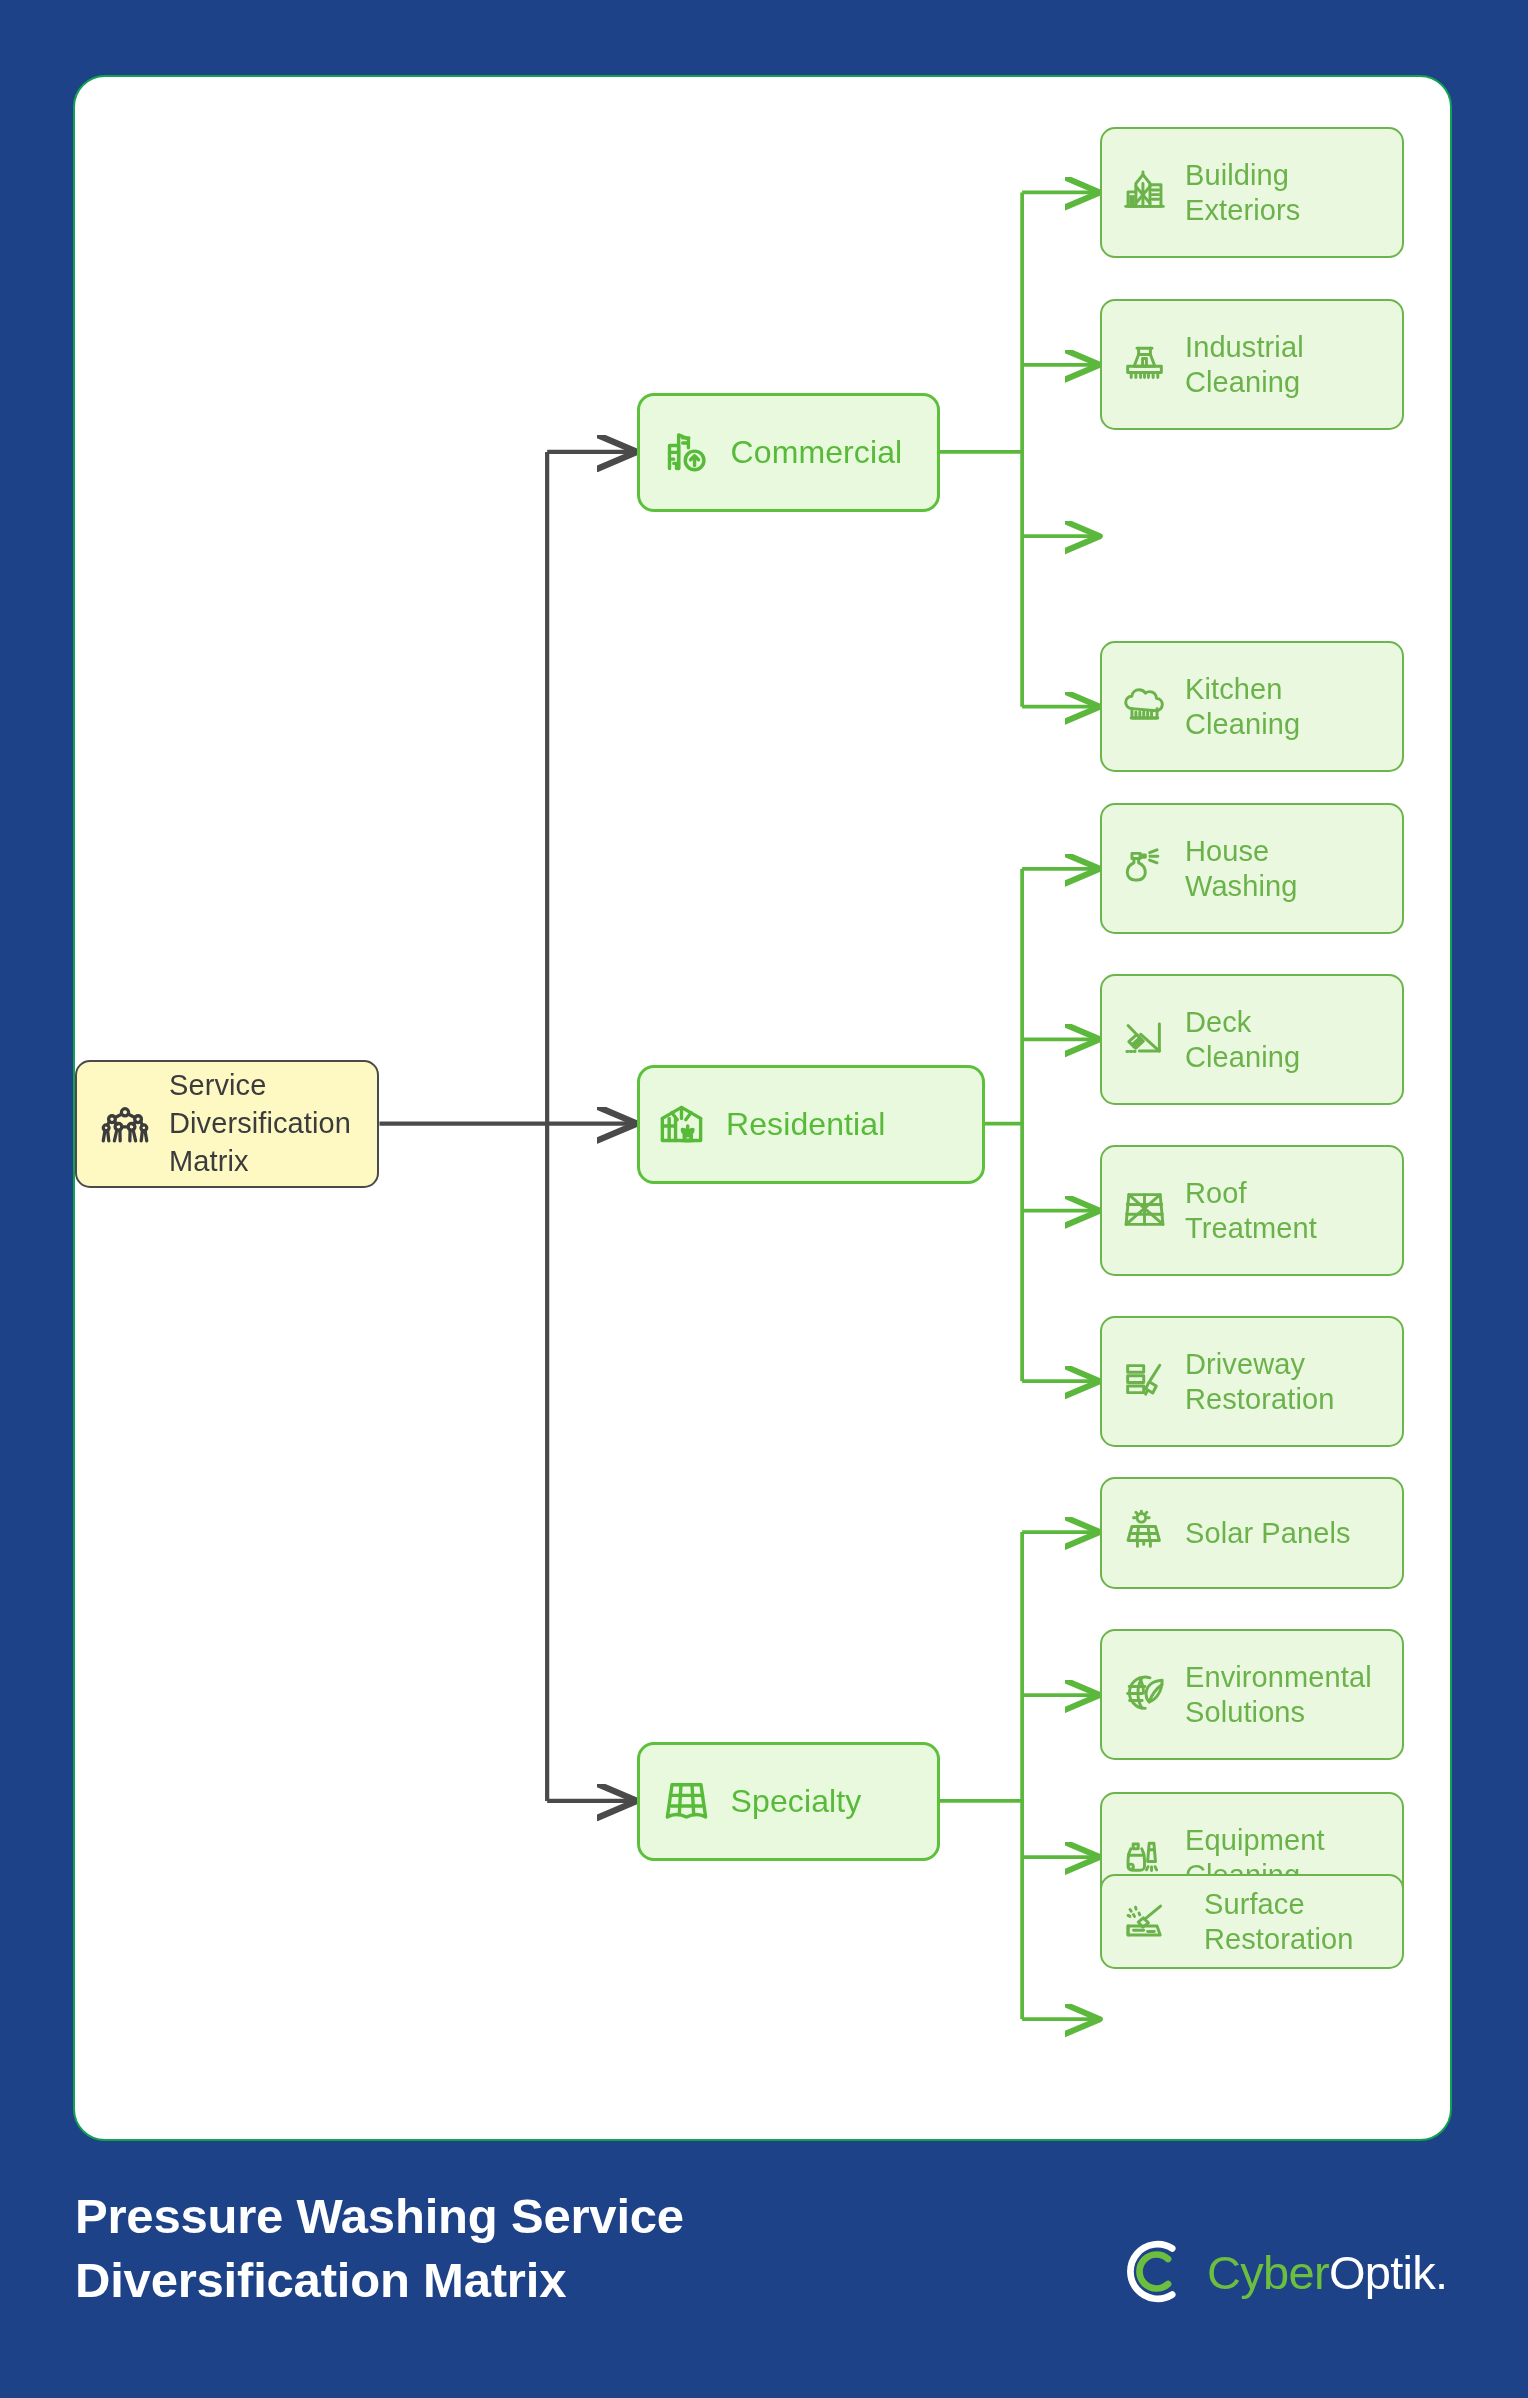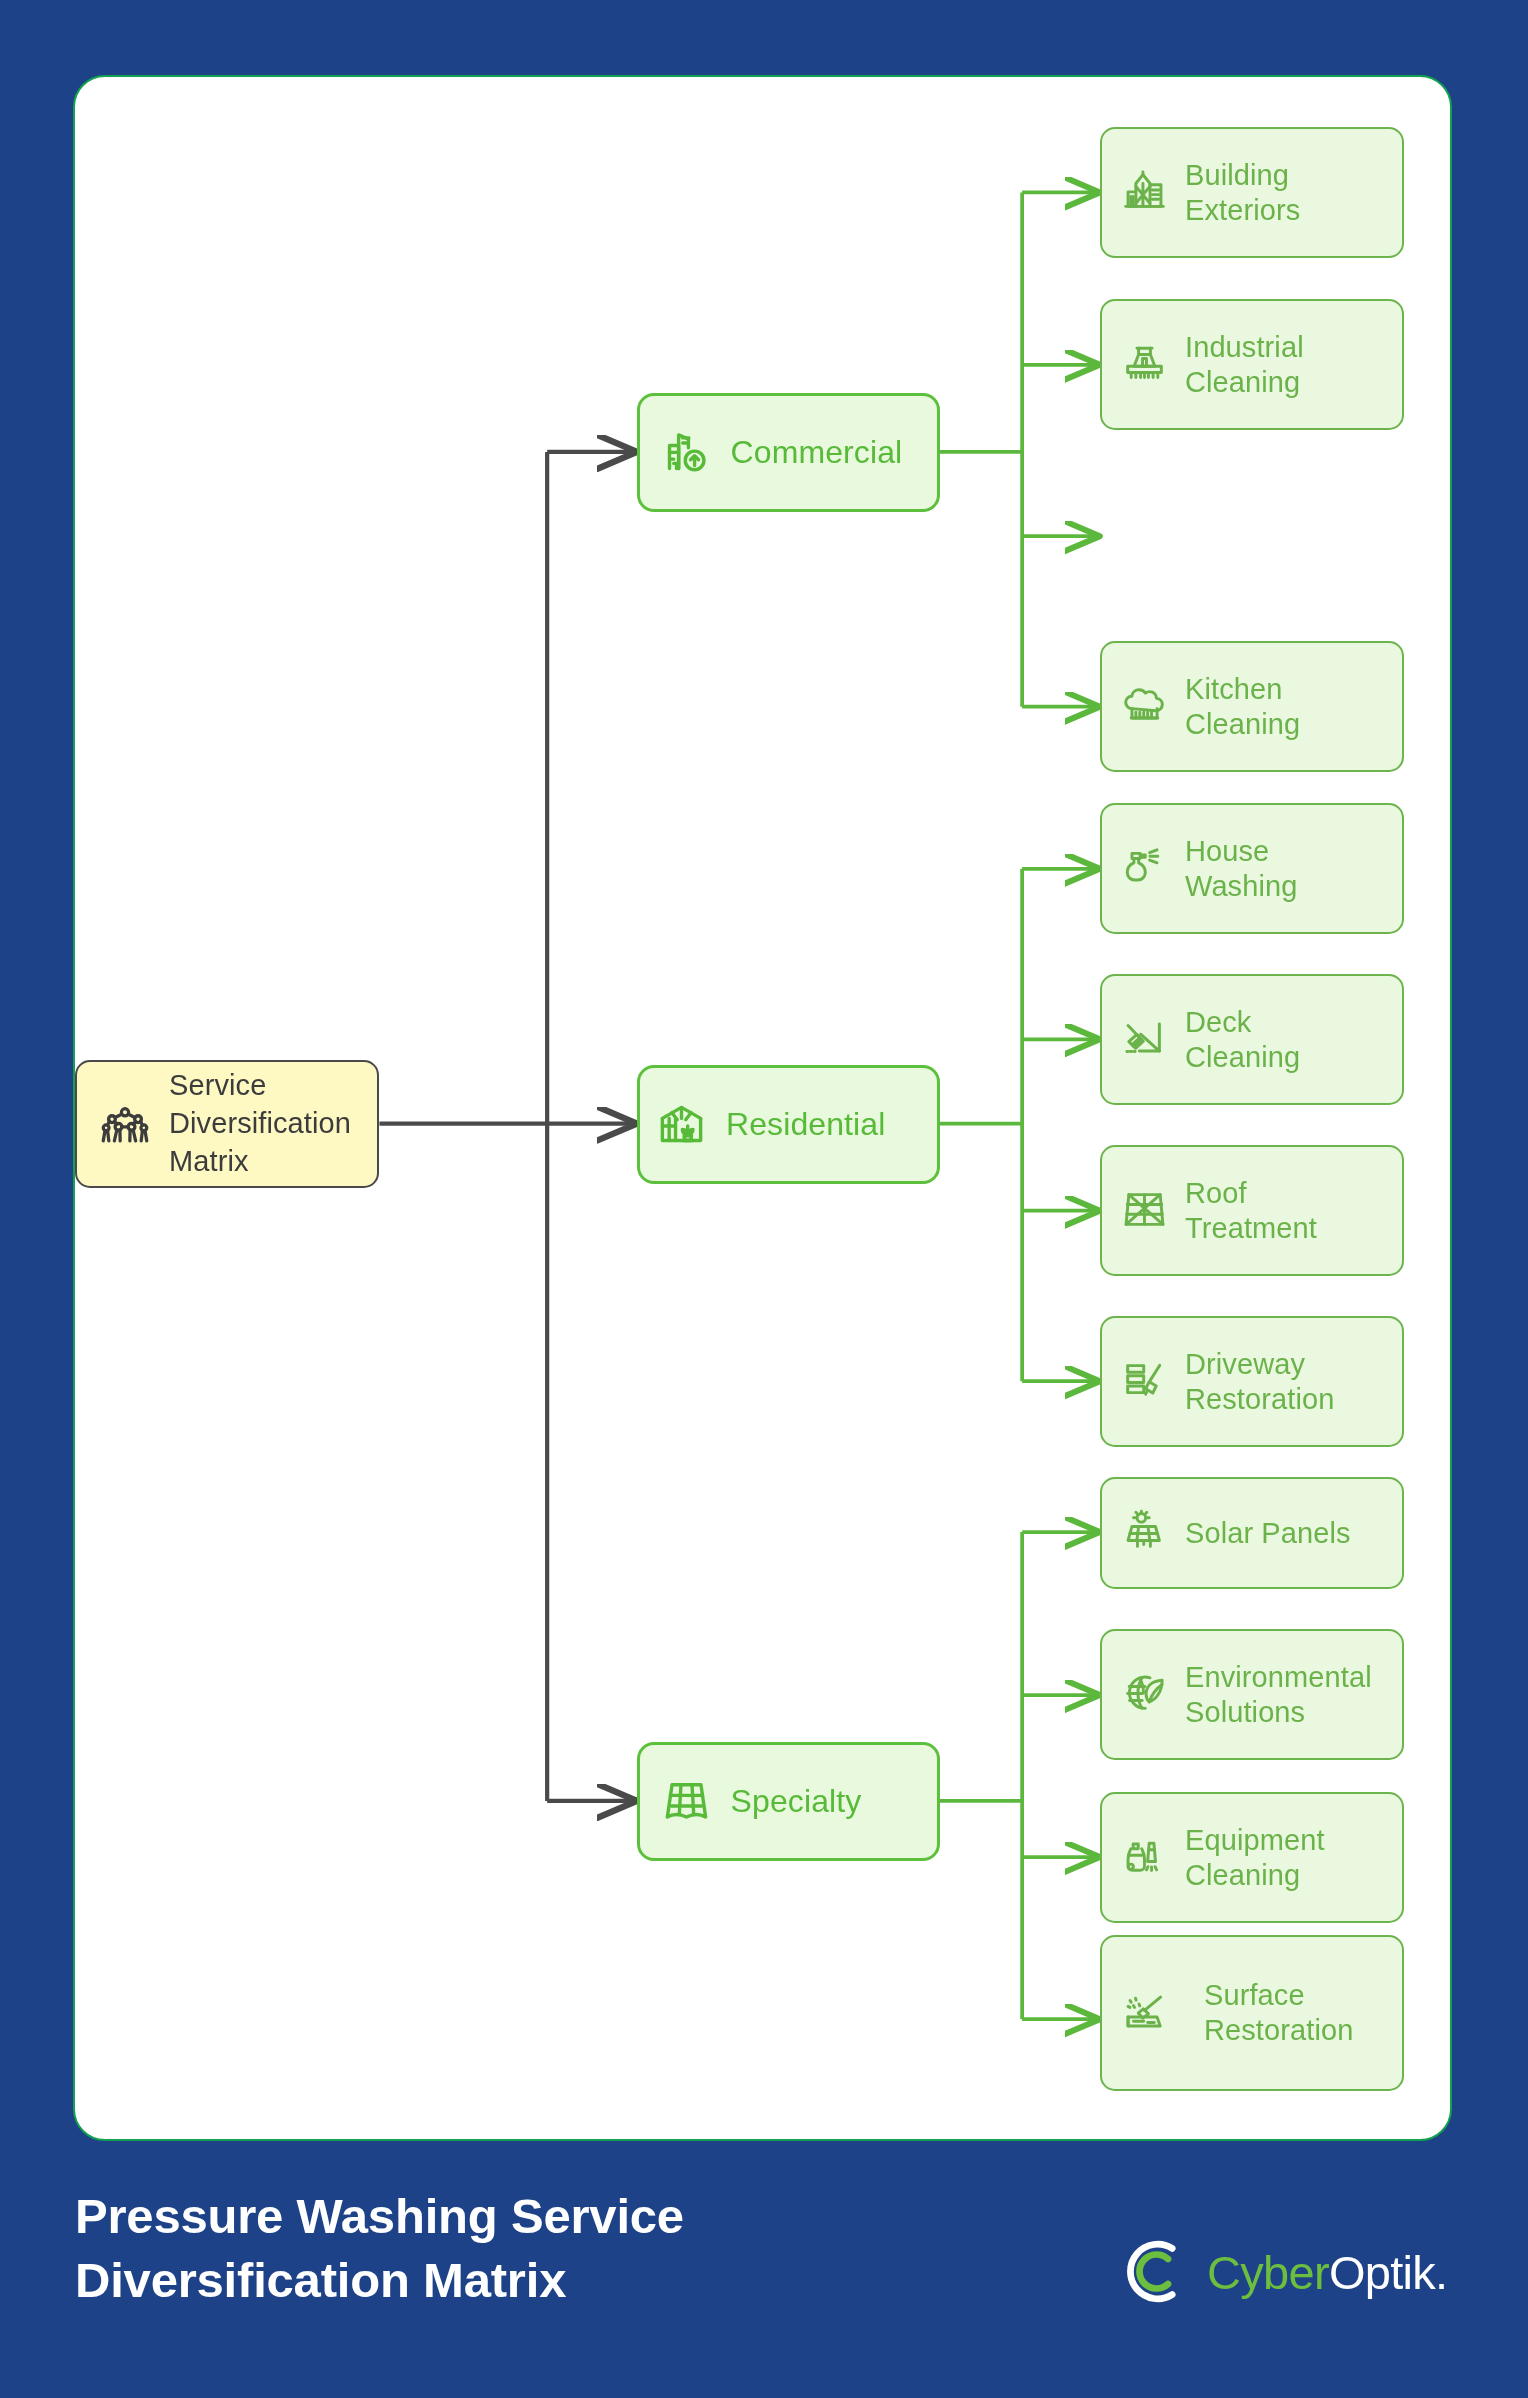--- a/index.html
+++ b/index.html
@@ -142,21 +142,21 @@
             <path d="M8.3 20V4.2l4.6 1.9v4.1"></path>
             <path d="M10.2 5.6h2.9M10.2 8h2.4"></path>
             <path d="M6 17.6h1.3V20"></path>
             <circle cx="15.8" cy="16.2" r="4.4"></circle>
             <path d="M15.8 18.6v-4.6M13.9 15.9l1.9-1.9 1.9 1.9"></path>
           </svg>
         </span>
         <span class="branch-label">Commercial</span>
       </div>
 
-      <div class="node branch-node" style="left:562px;top:988px;width:303px;height:119px;padding-left:16px;">
+      <div class="node branch-node" style="left:562px;top:988px;width:348px;height:119px;padding-left:16px;">
         <span class="icon">
           <svg width="51" height="51" viewBox="0 0 24 24" fill="none" stroke="#57ba38" stroke-width="1.6" stroke-linecap="round" stroke-linejoin="round">
             <path d="M3 9.6 L12 4.4 L21 9.6"></path>
             <path d="M3 9.6V20h18V9.6"></path>
             <path d="M7.5 6.9 L10 10.2M12 4.4 L12 9.6M16.5 6.9 L14 10.2"></path>
             <path d="M3 13.2h6.2M6.2 9.6V20M9.2 9.6V20"></path>
             <path d="M12.2 20h5.4"></path>
             <path d="M14.9 17.4c-1.5 0-2.5-1.2-2.5-2.6 1.5 0 2.5 1.1 2.5 2.6z"></path>
             <path d="M14.9 17.4c1.5 0 2.5-1.2 2.5-2.6-1.5 0-2.5 1.1-2.5 2.6z"></path>
             <path d="M14.9 17.4v-4.2"></path>
@@ -316,21 +316,21 @@
             <path d="M4 11.4h6.6"></path>
             <path d="M14.4 5.2h2.4l.8 9.4h-4z"></path>
             <path d="M14.6 8.6h2.2"></path>
             <path d="M13.8 17.2l-.8 1.6M15.6 17.4v1.8M17.4 17.2l.8 1.6"></path>
           </svg>
         </span>
         <span class="leaf-label">Equipment
 Cleaning</span>
       </div>
 
-      <div class="node leaf-node" style="left:1025px;top:1858px;width:304px;height:156px;gap:36px;">
+      <div class="node leaf-node" style="left:1025px;top:1797px;width:304px;height:95px;gap:36px;">
         <span class="icon">
           <svg width="47" height="47" viewBox="0 0 24 24" fill="none" stroke="#6bb24b" stroke-width="1.5" stroke-linecap="round" stroke-linejoin="round">
             <path d="M20.2 4.6 12 11.4"></path>
             <path d="M11.4 10.6 14 13.2l-2.8 2.2-2.4-2.6z"></path>
             <path d="M3.6 14.8h14.8l1.6 4.6H3.6z"></path>
             <path d="M3.6 14.8v4.6"></path>
             <path d="M6.4 17h5.2M13.6 17.6h3.4"></path>
             <path d="M4.6 6.4l.6.9M7.4 5.2l.3 1M3.6 9.4l1 .5M6.4 9l.5.9M9.2 8.2l.4.9"></path>
           </svg>
         </span>

